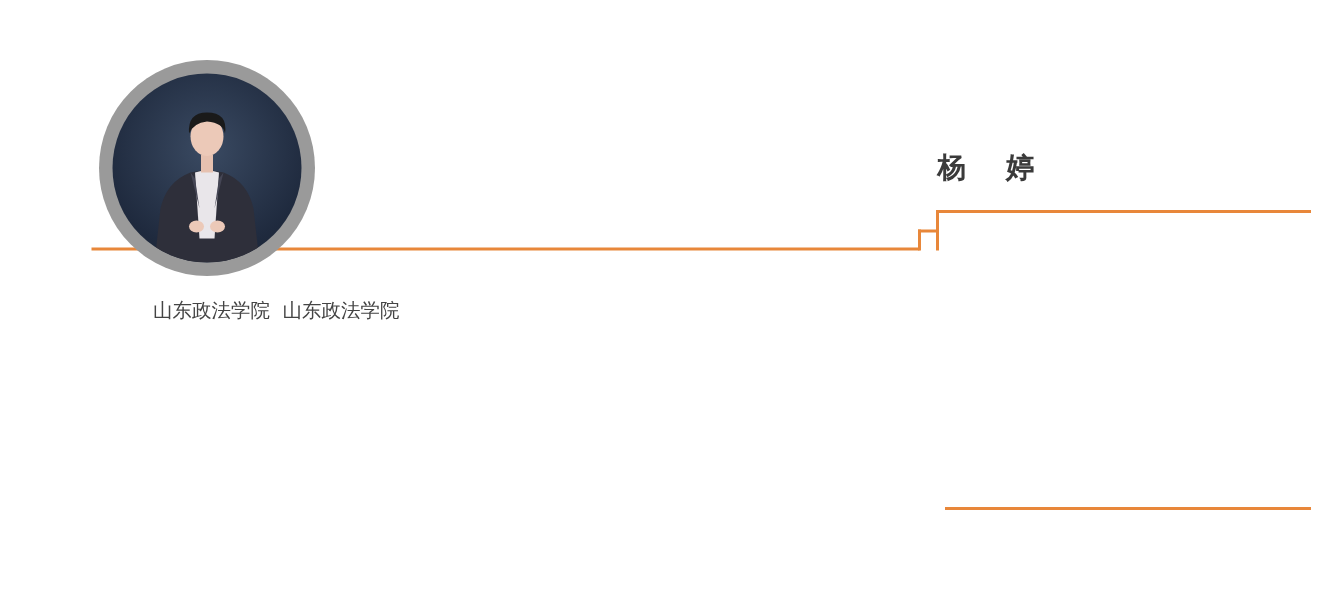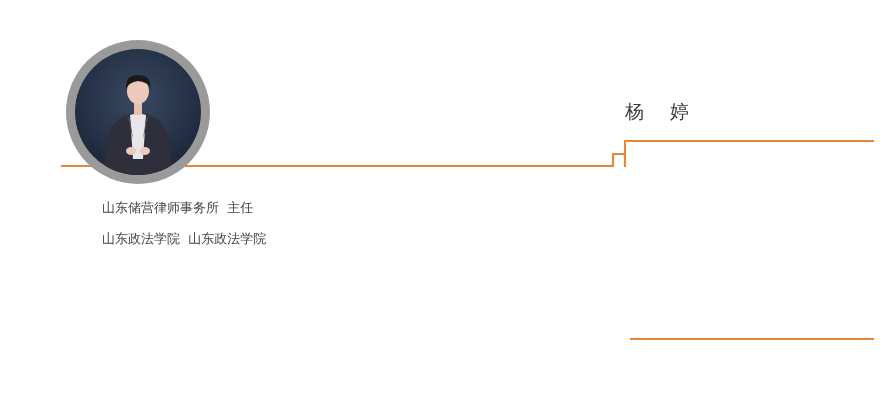--- a/index.html
+++ b/index.html
@@ -4,21 +4,21 @@
 <style>
   html, body { margin:0; padding:0; background:#ffffff; }
   body { width:886px; height:403px; position:relative; overflow:hidden;
          font-family:"DejaVu Sans","Liberation Sans",sans-serif; }
   .line { position:absolute; background:#e8873a; }
   .avatar { position:absolute; left:66px; top:40px; width:144px; height:144px;
             border-radius:50%; background:#9a9a9a; }
   .avatar-inner { position:absolute; left:9px; top:9px; width:126px; height:126px;
             border-radius:50%; overflow:hidden;
             background:radial-gradient(circle at 50% 40%, #3a4a62 0%, #1f2a3e 70%, #18202f 100%); }
-  .name { position:absolute; left:625px; top:99px; font-size:19px; font-weight:normal;
+  .name { position:absolute; left:625px; top:99px; font-size:19px; font-weight:bold;
           color:#3a3a3a; letter-spacing:10px; }
   .roles { position:absolute; left:102px; top:199px; }
   .role { font-size:13px; color:#444; height:31px; line-height:18px; white-space:pre; }
 </style>
 </head>
 <body>
 
 <div>
 
   <div class="line" style="left:61px;top:165px;width:552px;height:1.5px;"></div>
@@ -47,16 +47,15 @@
 
         <ellipse cx="56" cy="102" rx="5" ry="4" fill="#ecc9b8"></ellipse>
         <ellipse cx="70" cy="102" rx="5" ry="4" fill="#ecc9b8"></ellipse>
       </svg>
     </div>
   </div>
 
   <div class="name">杨 婷</div>
 
   <div class="roles">
-    <div class="role">山东储营律师事务所  主任</div>
     <div class="role">山东政法学院  山东政法学院</div>
   </div>
 </div>
 
 </body></html>

